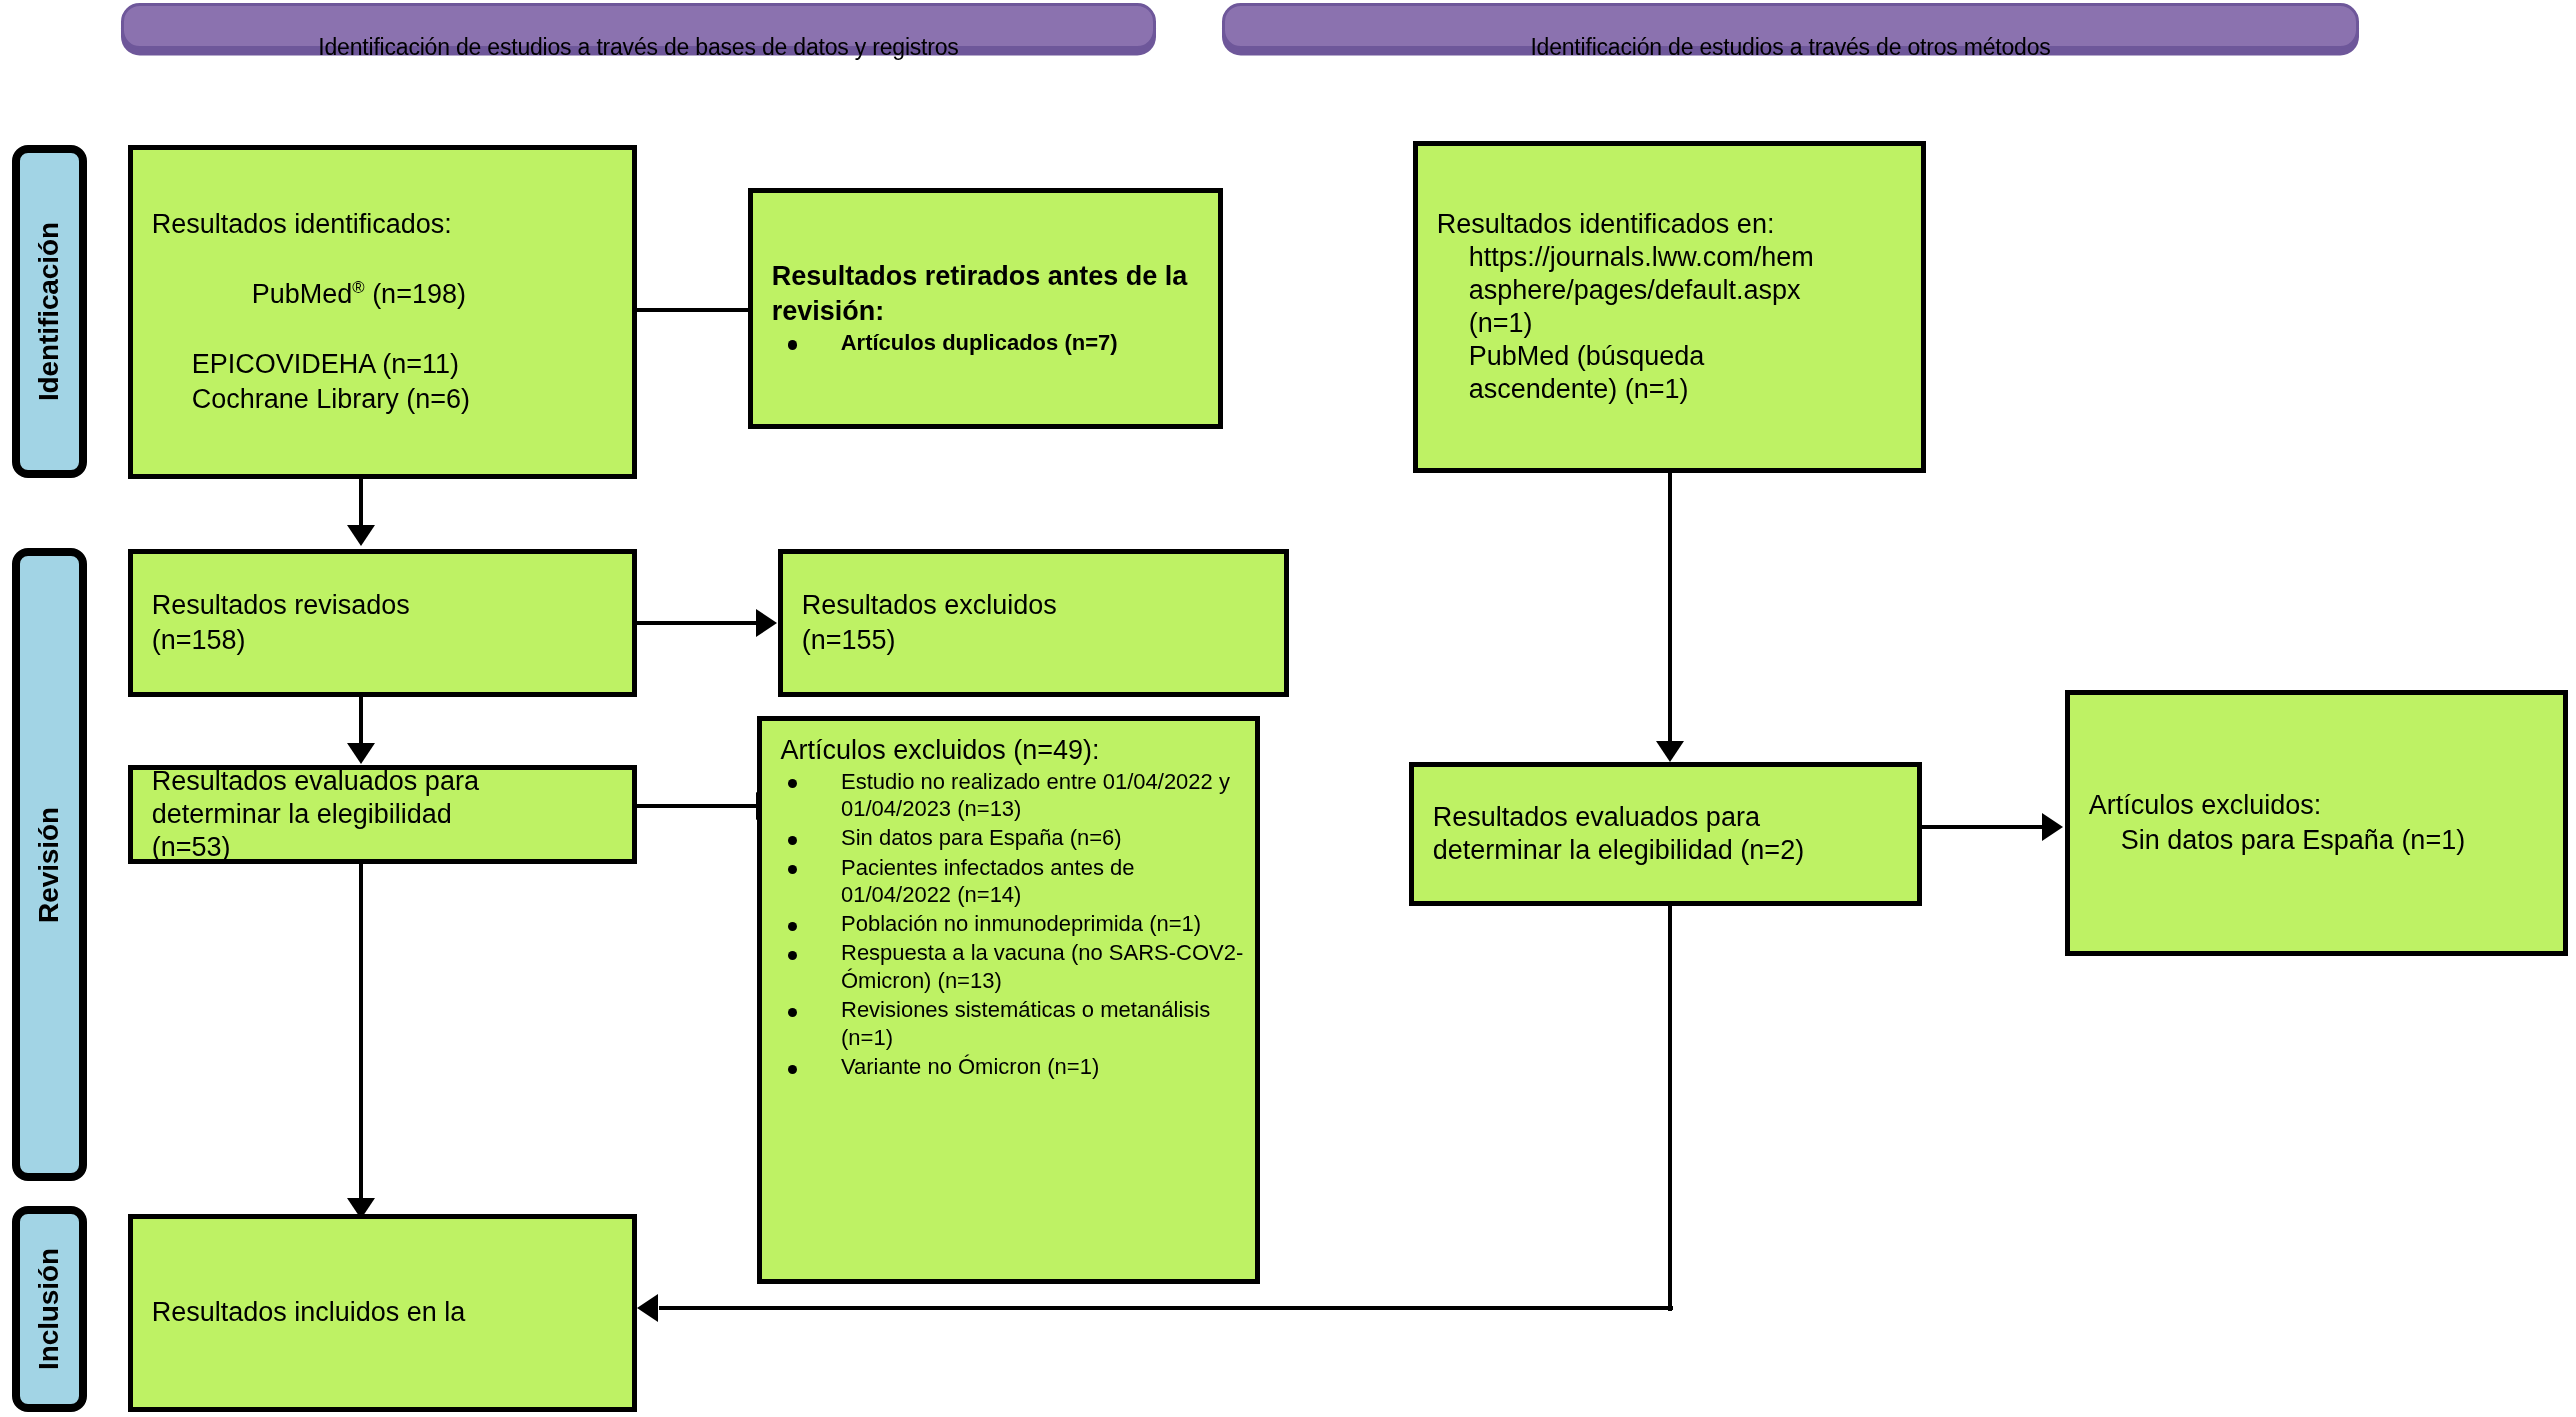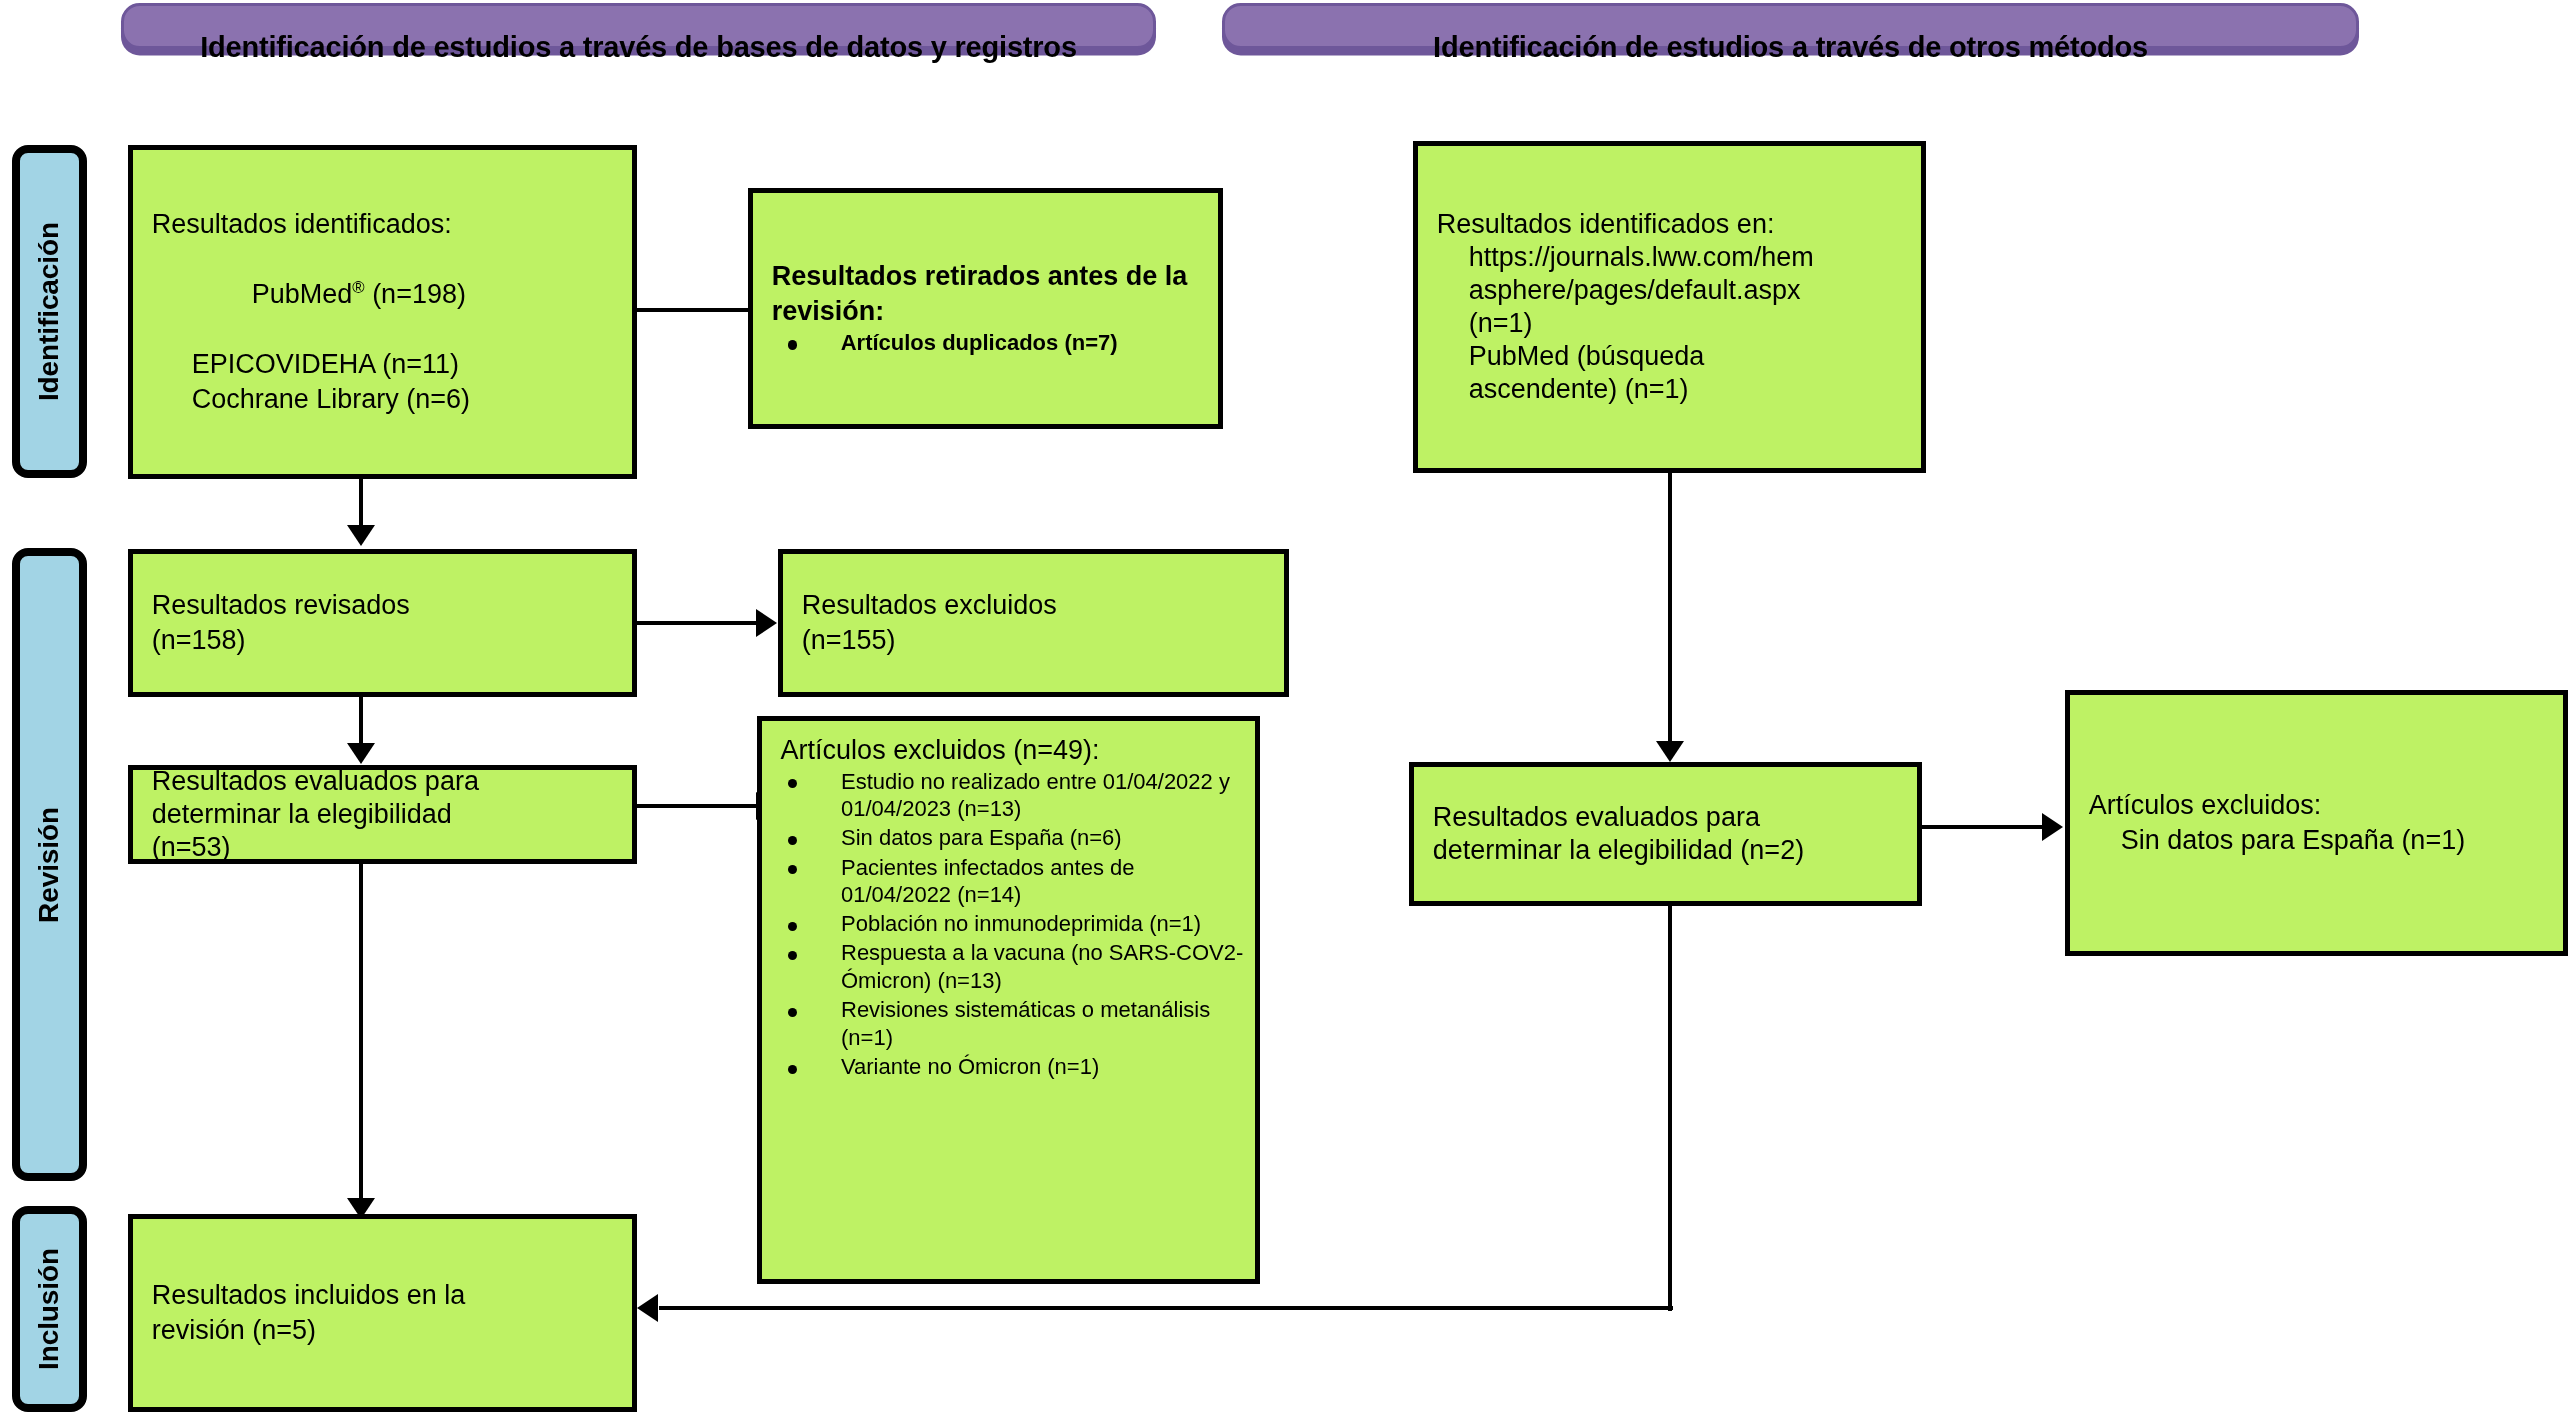--- a/index.html
+++ b/index.html
@@ -22,22 +22,22 @@
     background: #8B72AF;
     border: 3.6px solid #6E579A;
     border-radius: 18.7px;
     box-shadow: 0 6.5px 0 0 #6E579A;
     display: flex;
     align-items: center;
     justify-content: center;
     box-sizing: border-box;
   }
   .banner-label {
-    font-size: 29px;
-    font-weight: bold;
+    font-size: 23px;
+    font-weight: normal;
     color: #000000;
     letter-spacing: -0.2px;
     text-align: center;
     white-space: nowrap;
     margin-top: 44px;
   }
 
   
   .stage-tab {
     position: absolute;
@@ -243,21 +243,20 @@
       </ul>
     </div>
   </div>
 
   <div class="conn conn-v" style="left:359px; top:864px; width:4.3px; height:338px;"></div>
   <div class="arrow arrow-down" style="left:347px; top:1198px;"></div>
 
   <div class="node" style="left:128px; top:1214px; width:509px; height:198px;">
     <div class="node-body">
       <div class="line">Resultados incluidos en la</div>
-      <div class="line">revisión (n=5)</div>
     </div>
   </div>
 
   <div class="node" style="left:1413px; top:141px; width:513px; height:332px;">
     <div class="node-body tight">
       <div class="line">Resultados identificados en:</div>
       <div class="line indent2">https://journals.lww.com/hem</div>
       <div class="line indent2">asphere/pages/default.aspx</div>
       <div class="line indent2">(n=1)</div>
       <div class="line indent2">PubMed (búsqueda</div>

